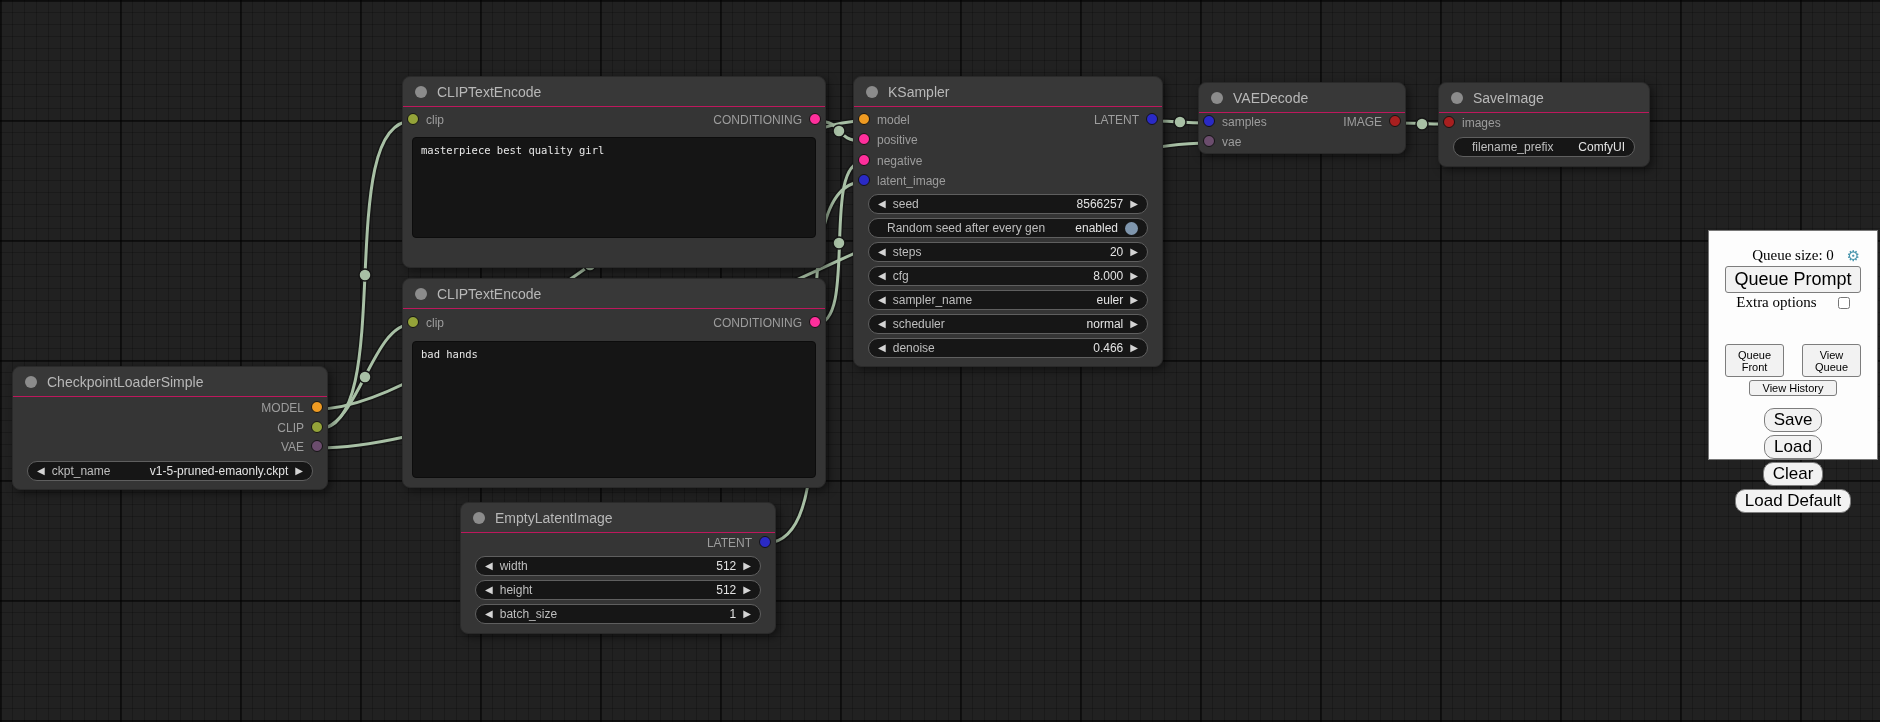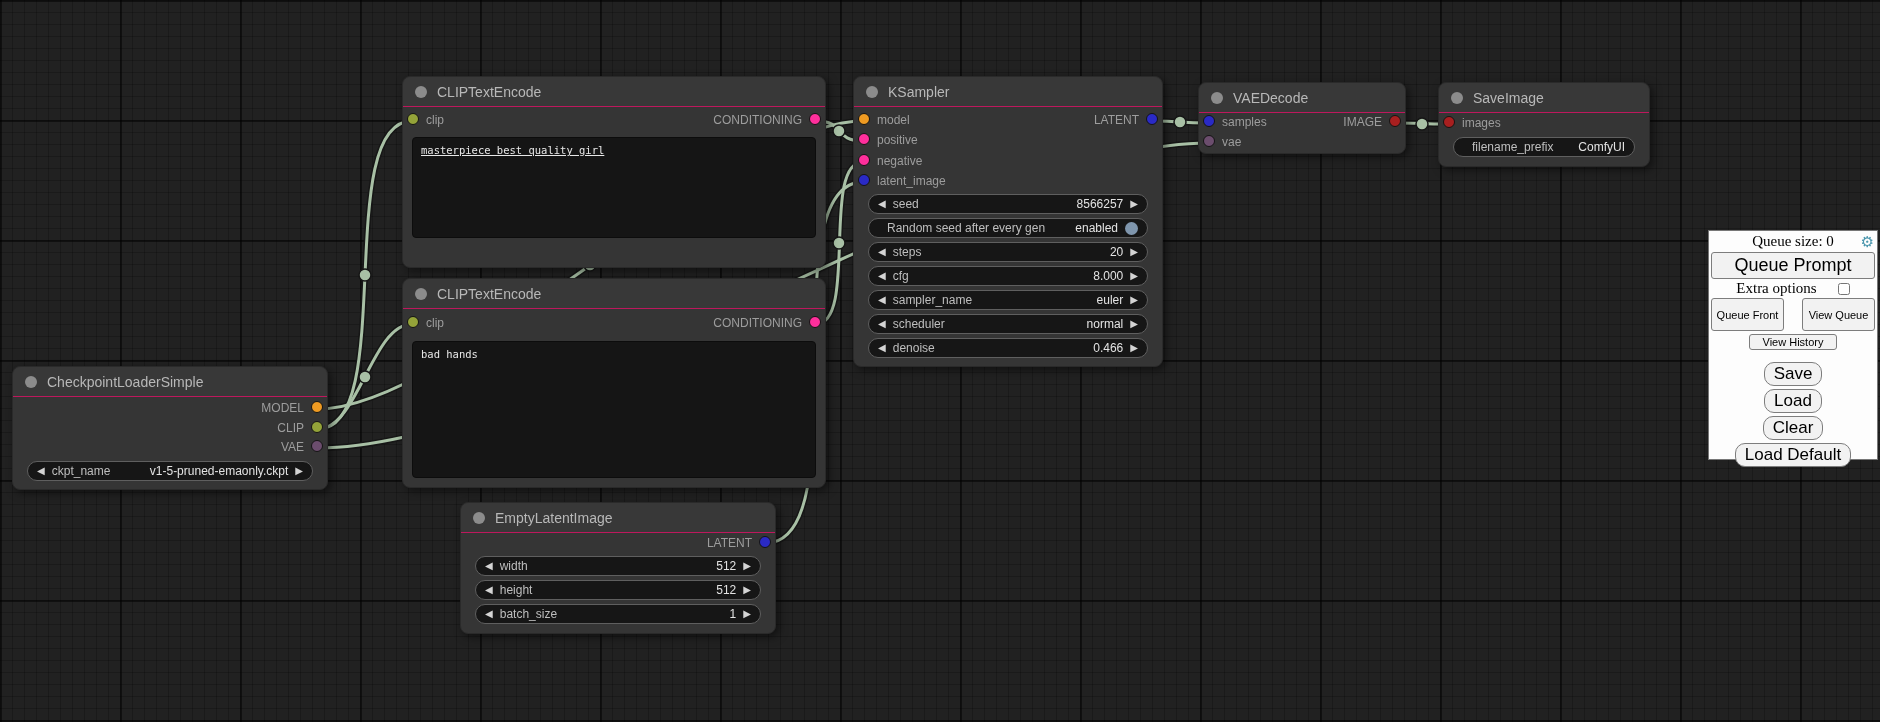--- a/index.html
+++ b/index.html
@@ -55,34 +55,34 @@
   .node textarea {
     position:absolute; left:9px; right:9px; resize:none;
     background:#151515; border:1px solid #0c0c0c; border-radius:4px;
     color:#e8e8e8; font-family:"DejaVu Sans Mono", monospace; font-size:10.5px;
     padding:6px 8px; outline:none;
   }
 
   
   .queue-panel {
     position:absolute; left:1708px; top:230px; width:170px; height:230px; z-index:3;
-    background:#fdfdfd; border:1px solid #777; padding:2px;
+    background:#fdfdfd; border:1px solid #777; padding:16px;
     font-family:"Liberation Serif", serif; color:#000;
   }
   .qp-top { position:relative; height:18px; text-align:center; font-size:15px; }
   .qp-gear { position:absolute; right:1px; top:0; font-size:15px; color:#4a96ad; cursor:pointer; }
   button {
     font-family:"Liberation Sans", sans-serif;
     background:#f2f2f2; border:1px solid #7d7d7d; border-radius:3px; color:#000;
     cursor:pointer;
   }
   .qp-big { display:block; width:100%; height:27px; font-size:18px; margin-top:1px; }
   .qp-extra { height:19px; display:flex; align-items:center; justify-content:center; gap:21px; font-size:15px; }
   .qp-extra input { width:12px; height:12px; }
-  .qp-row { display:flex; gap:18px; height:33px; }
+  .qp-row { display:flex; gap:18px; height:33px;margin-top:32px; }
   .qp-row button { flex:1; font-size:11px; padding:0; }
   .qp-center { display:flex; justify-content:center; margin-top:3px; height:16px; }
   .qp-center button { width:88px; font-size:11px; padding:0; }
   .qp-stack { margin-top:12px; display:flex; flex-direction:column; align-items:center; gap:3px; }
   .qp-med { font-size:17px; padding:1px 9px;border-radius:10px; }
 </style>
 </head>
 <body>
 
 <div class="canvas">
@@ -165,21 +165,21 @@
       <span class="node-title">CLIPTextEncode</span>
     </div>
     <div class="slot slot-in" style="top:36px">
       <span class="slot-dot" style="background-color: rgb(148, 163, 57);"></span>
       <span class="slot-label">clip</span>
     </div>
     <div class="slot slot-out" style="top:36px">
       <span class="slot-dot" style="background-color: rgb(255, 47, 156);"></span>
       <span class="slot-label">CONDITIONING</span>
     </div>
-    <textarea style="top: 60px; height: 101px; text-decoration: underline;" spellcheck="false">masterpiece best quality girl</textarea>
+    <textarea style="top: 60px; height: 101px;" spellcheck="false">masterpiece best quality girl</textarea>
   </div>
 
   <div class="node" style="left:402px; top:278px; width:424px; height:210px;">
     <div class="node-header">
       <span class="title-dot"></span>
       <span class="node-title">CLIPTextEncode</span>
     </div>
     <div class="slot slot-in" style="top:37px">
       <span class="slot-dot" style="background-color: rgb(148, 163, 57);"></span>
       <span class="slot-label">clip</span>

